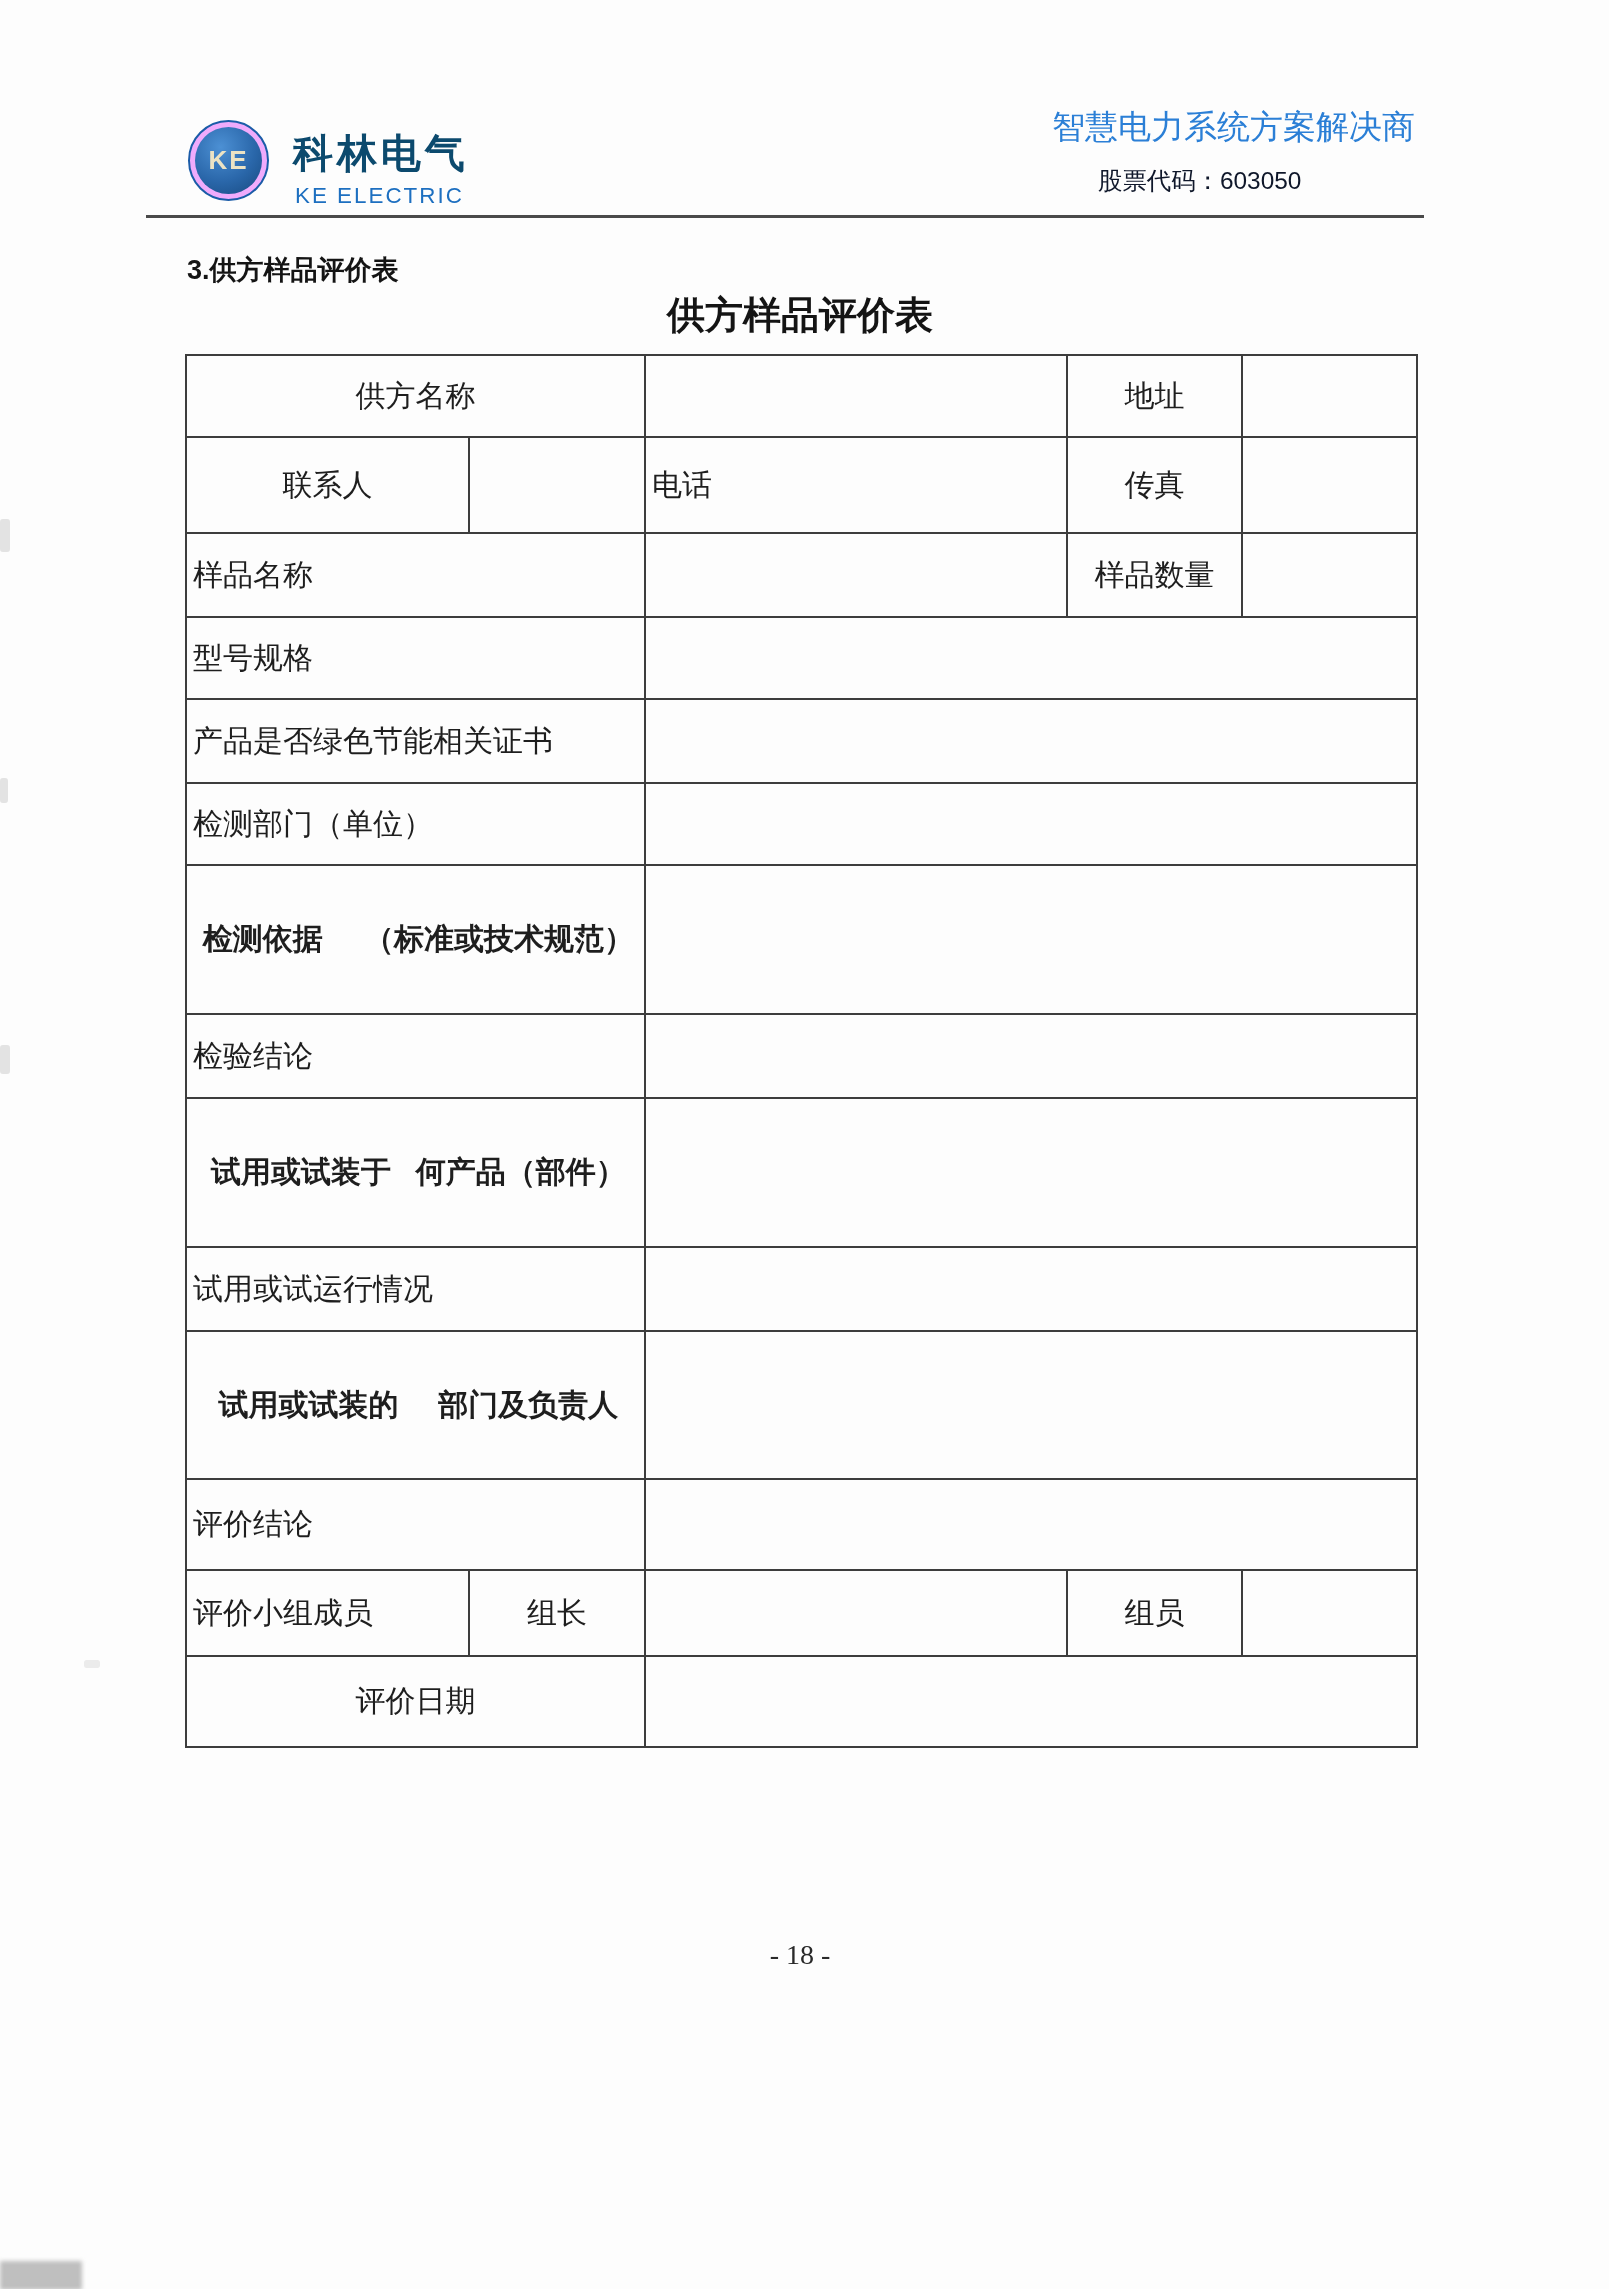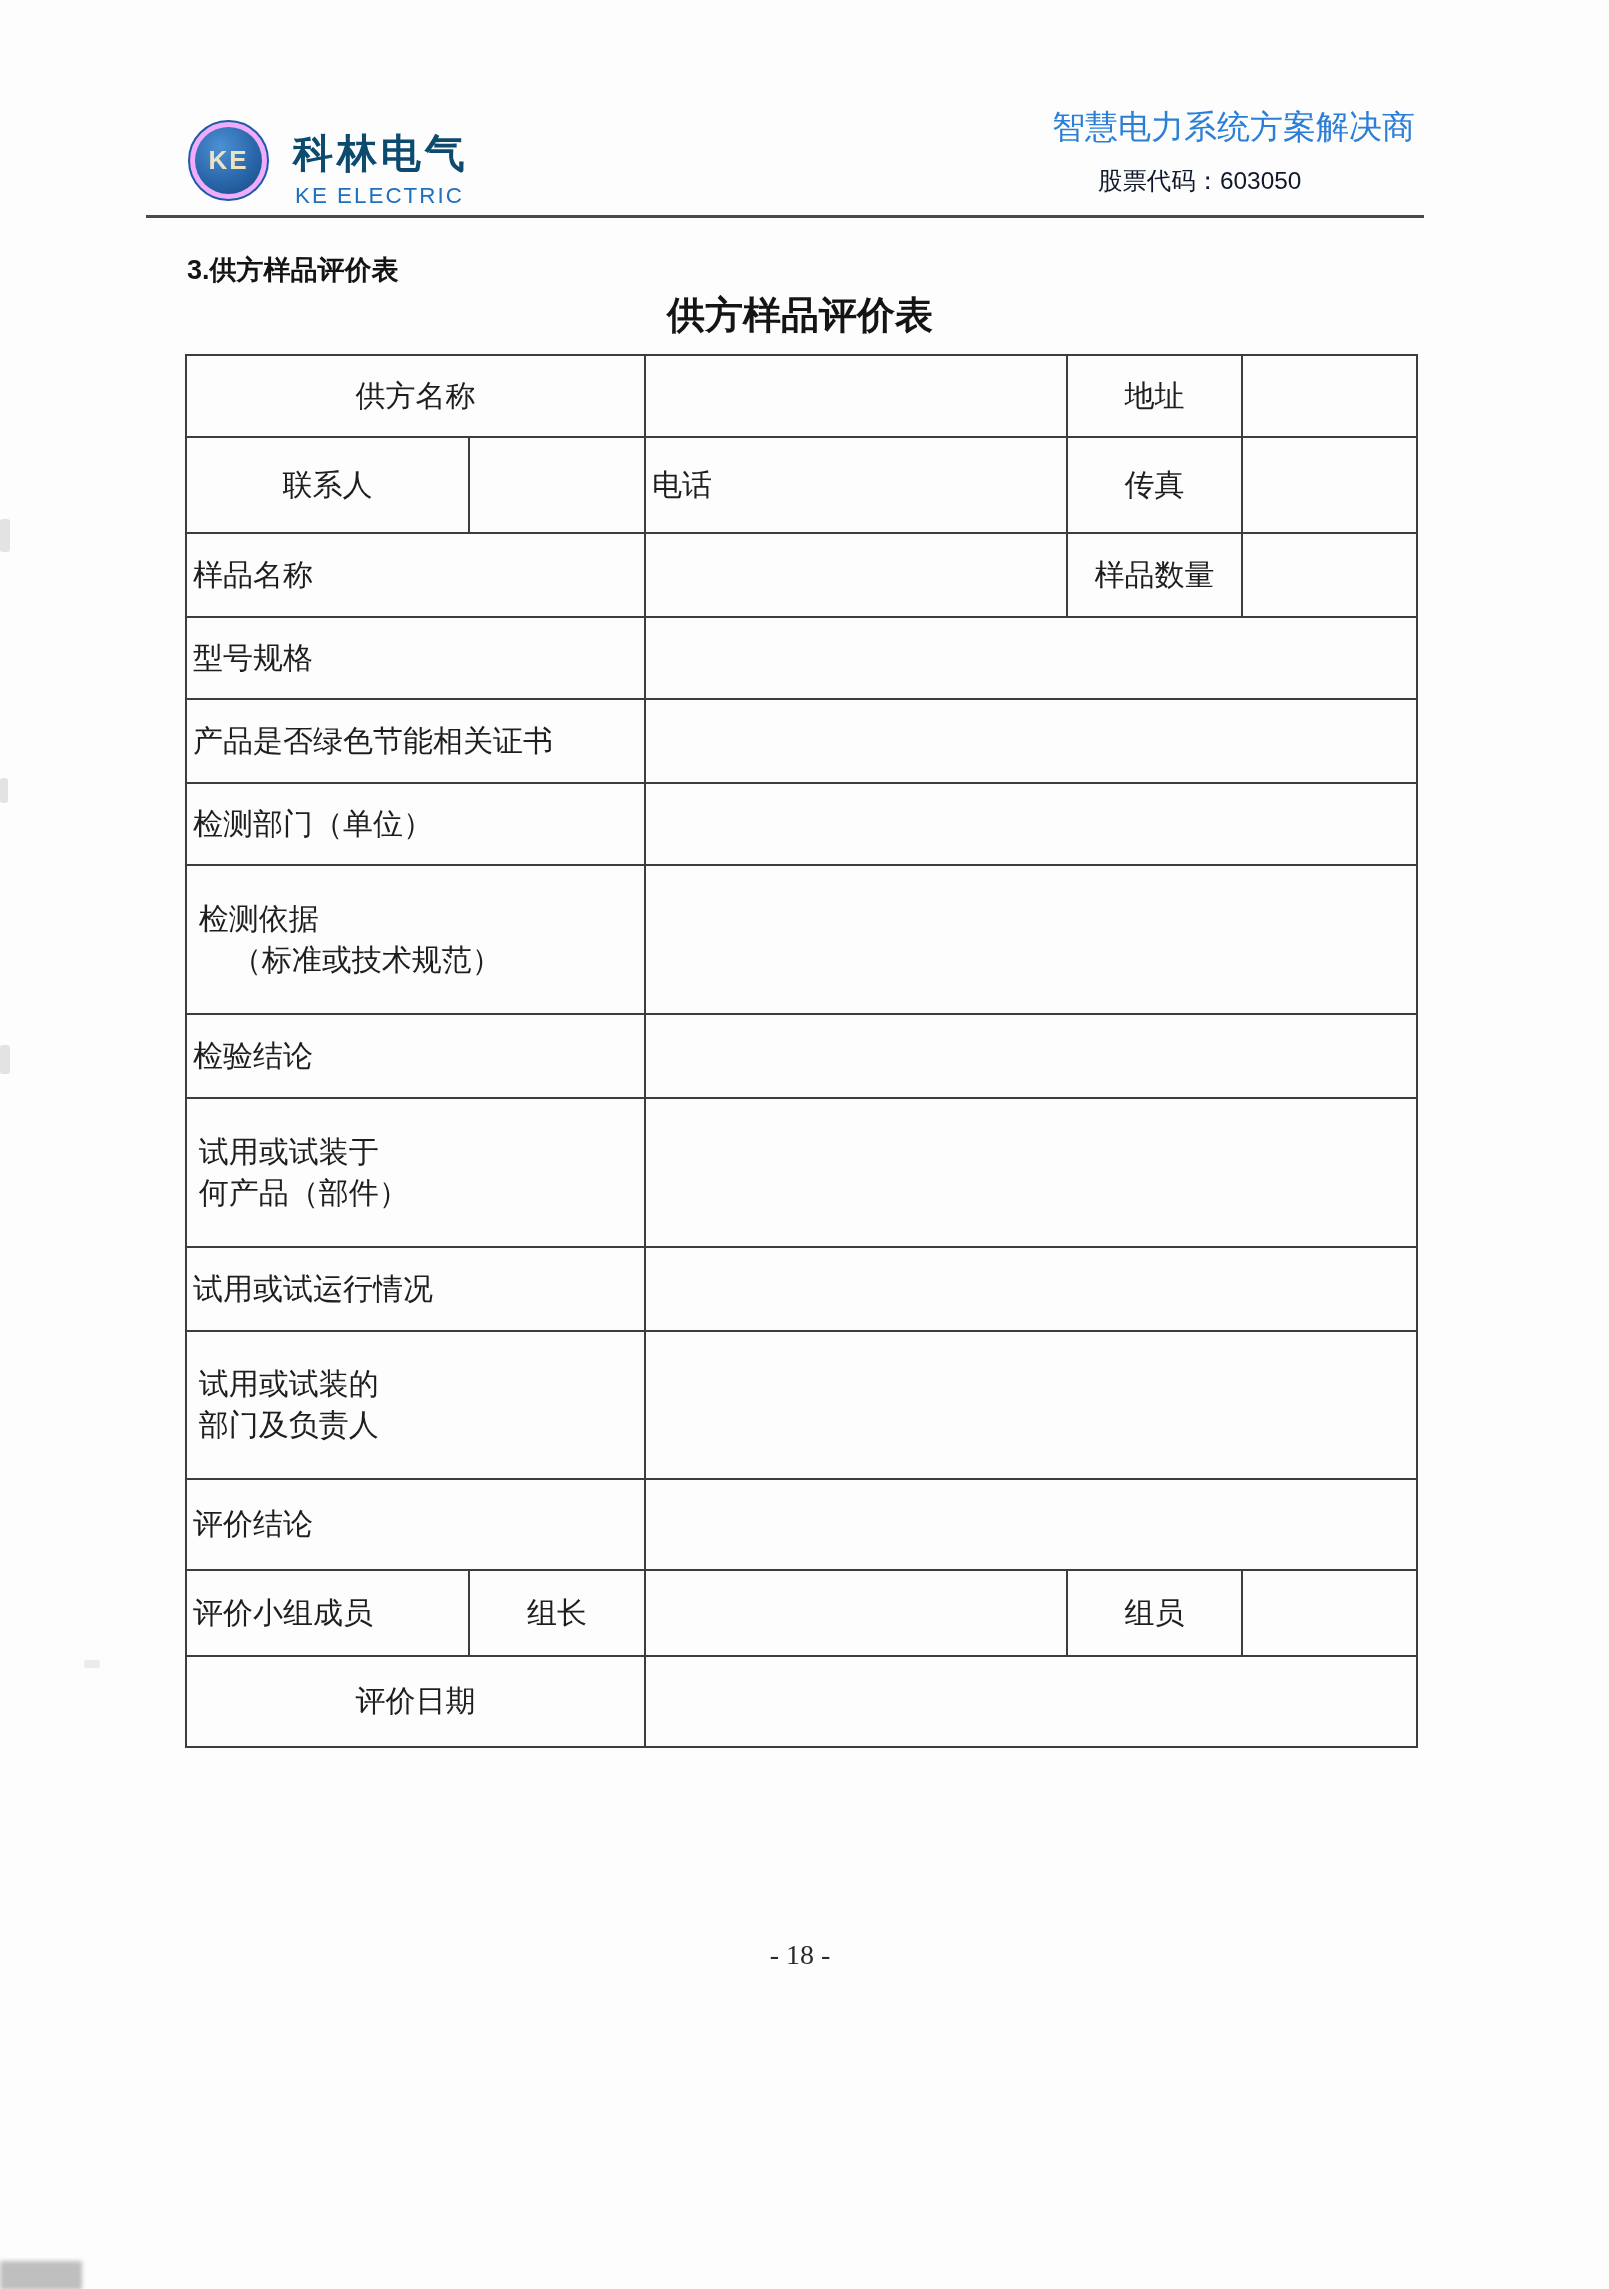--- a/index.html
+++ b/index.html
@@ -76,23 +76,23 @@
     font-size:30px; color:#1e1e1e;
     vertical-align:middle;
     padding:0 5.9px;
     overflow:hidden;
   }
   td.c   { text-align:center; }
   td.lft { text-align:left; padding-left:5.9px; }
   td.phone-cell { text-align:left; padding-left:56px; }
   td.dblcell { padding:0; }
   .dbl {
-    display:flex; flex-direction:column;
+    display:flex; 
     justify-content:space-around;
-    height:100%; padding:15.6px 0 15.6px 5.9px;
+    height:100%; padding:15.6px 0 15.6px 5.9px;font-weight:bold;
   }
   .dbl .indent { padding-left:33px; }
 
   
   .page-number {
     position:absolute; left:185px; top:1931px; width:1230px;
     text-align:center; font-size:28px; color:#2a2a2a;margin-top:8px;
   }
   .smudge-bl {
     position:absolute; left:0; top:2261px; width:82px; height:29px;

